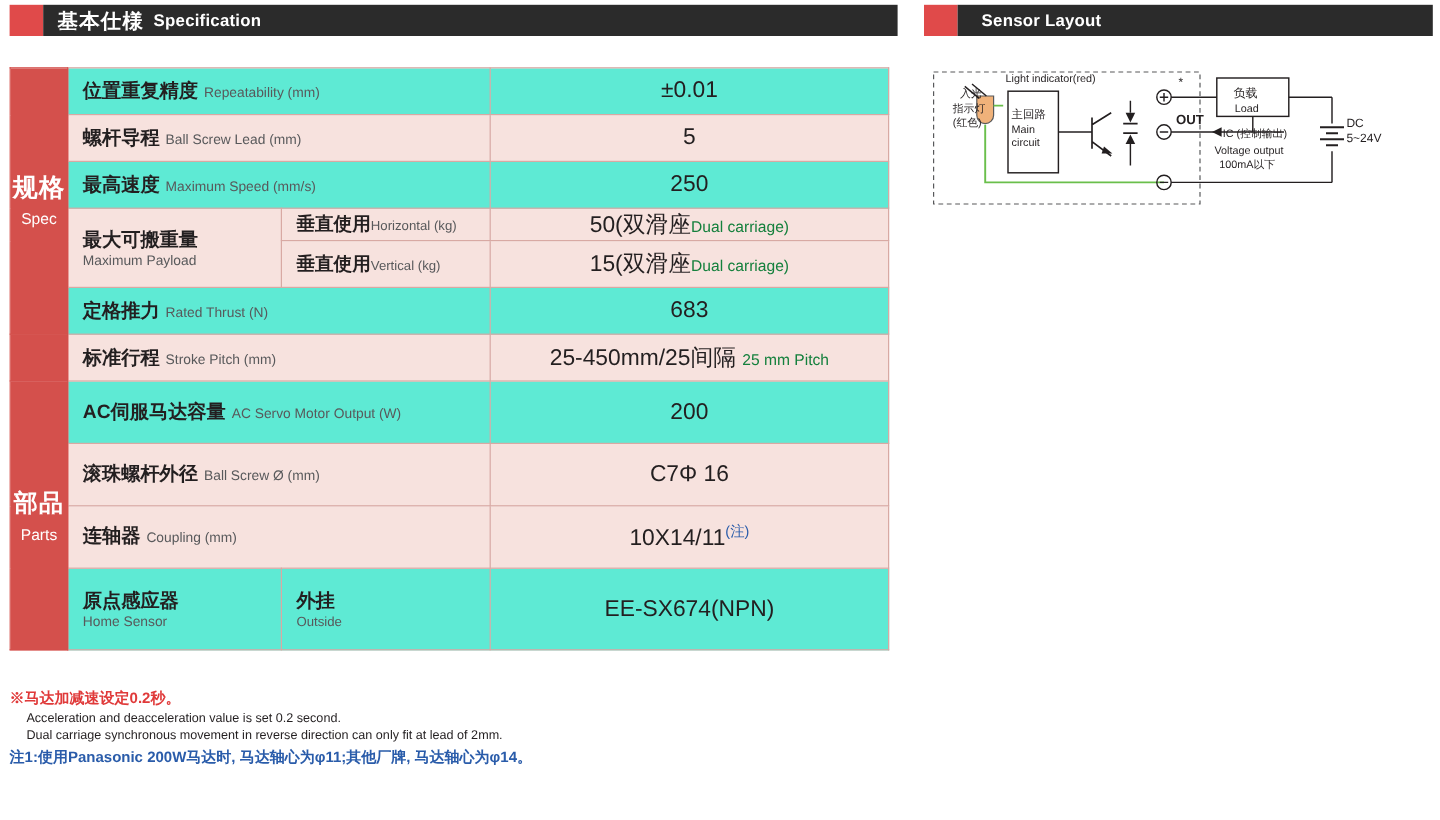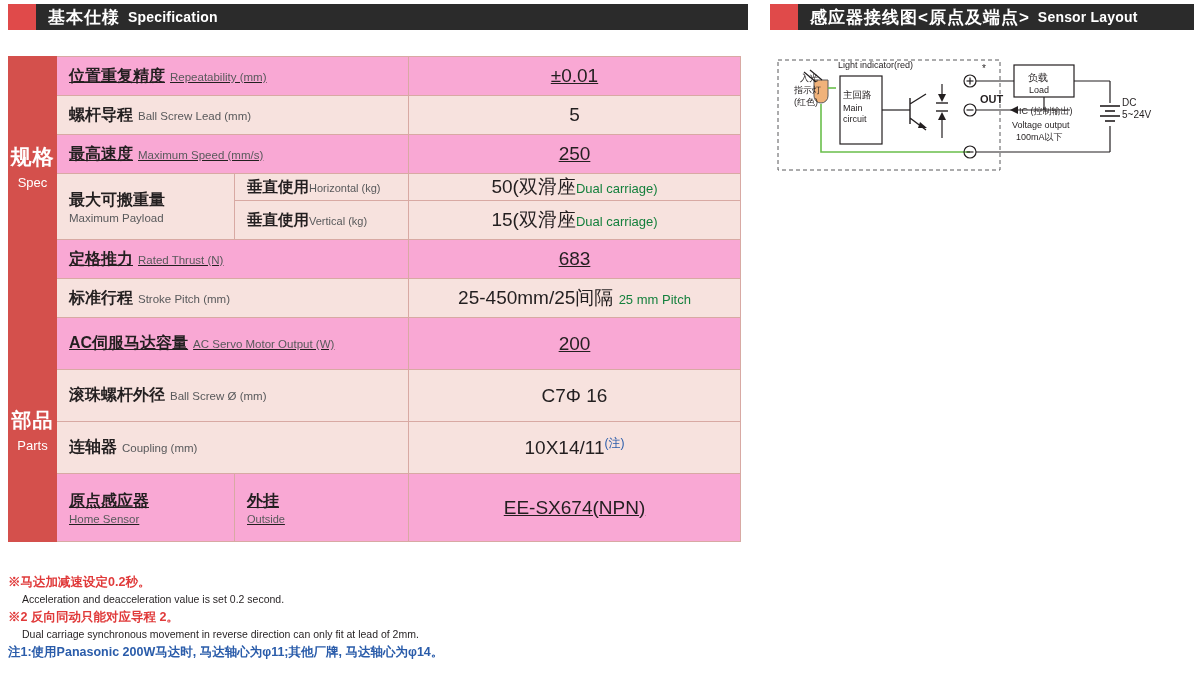--- a/index.html
+++ b/index.html
@@ -116,21 +116,21 @@
   .value-cell .small {
     font-size: 13px;
     color: #15803d;
   }
   .value-cell .sup-note {
     font-size: 12px;
     color: #2a5caa;
     vertical-align: super;
   }
   .tint { background: #f7e2de; }
-  .plain { background: #f9a8d4; text-decoration: underline; }
+  .plain { background: #5eead4; }
 
   
   .notes {
     position: absolute;
     left: 8px; top: 570px;
     width: 730px;
   }
   .note-cn {
     font-size: 12.5px;
     font-weight: bold;
@@ -163,21 +163,20 @@
     <div class="bar red"></div>
     <div class="titlebox">
       <span class="cn">基本仕様</span>
       <span class="en">Specification</span>
     </div>
   </div>
 
   <div class="sec-header" id="sensor-header">
     <div class="bar red"></div>
     <div class="titlebox">
-      <span class="cn">感应器接线图&lt;原点及端点&gt;</span>
       <span class="en">Sensor Layout</span>
     </div>
   </div>
 
   <table class="spec-table">
     <colgroup>
       <col style="width:48px">
       <col style="width:178px">
       <col style="width:174px">
       <col style="width:332px">
@@ -282,21 +281,20 @@
             <span class="l-en">Outside</span>
         </td>
         <td class="value-cell plain">EE-SX674(NPN)</td>
       </tr>
     </tbody>
   </table>
 
   <div class="notes">
     <div class="note-cn red">※马达加减速设定0.2秒。</div>
     <div class="note-en">Acceleration and deacceleration value is set 0.2 second.</div>
-    <div class="note-cn red">※2 反向同动只能对应导程 2。</div>
     <div class="note-en">Dual carriage synchronous movement in reverse direction can only fit at lead of 2mm.</div>
     <div class="note-cn blue">注1:使用Panasonic 200W马达时, 马达轴心为φ11;其他厂牌, 马达轴心为φ14。</div>
   </div>
 
   <div class="sensor-wrap">
     <svg class="sensor-svg" width="424" height="150" viewBox="0 0 424 150">
 
       <rect x="8" y="12" width="222" height="110" fill="none" stroke="#58595b" stroke-width="1" stroke-dasharray="4,3"></rect>
 
       <path d="M44,32 L58,32 L58,48 A7,7 0 0 1 44,48 Z" fill="#f0b27a" stroke="#58595b" stroke-width="1"></path>

